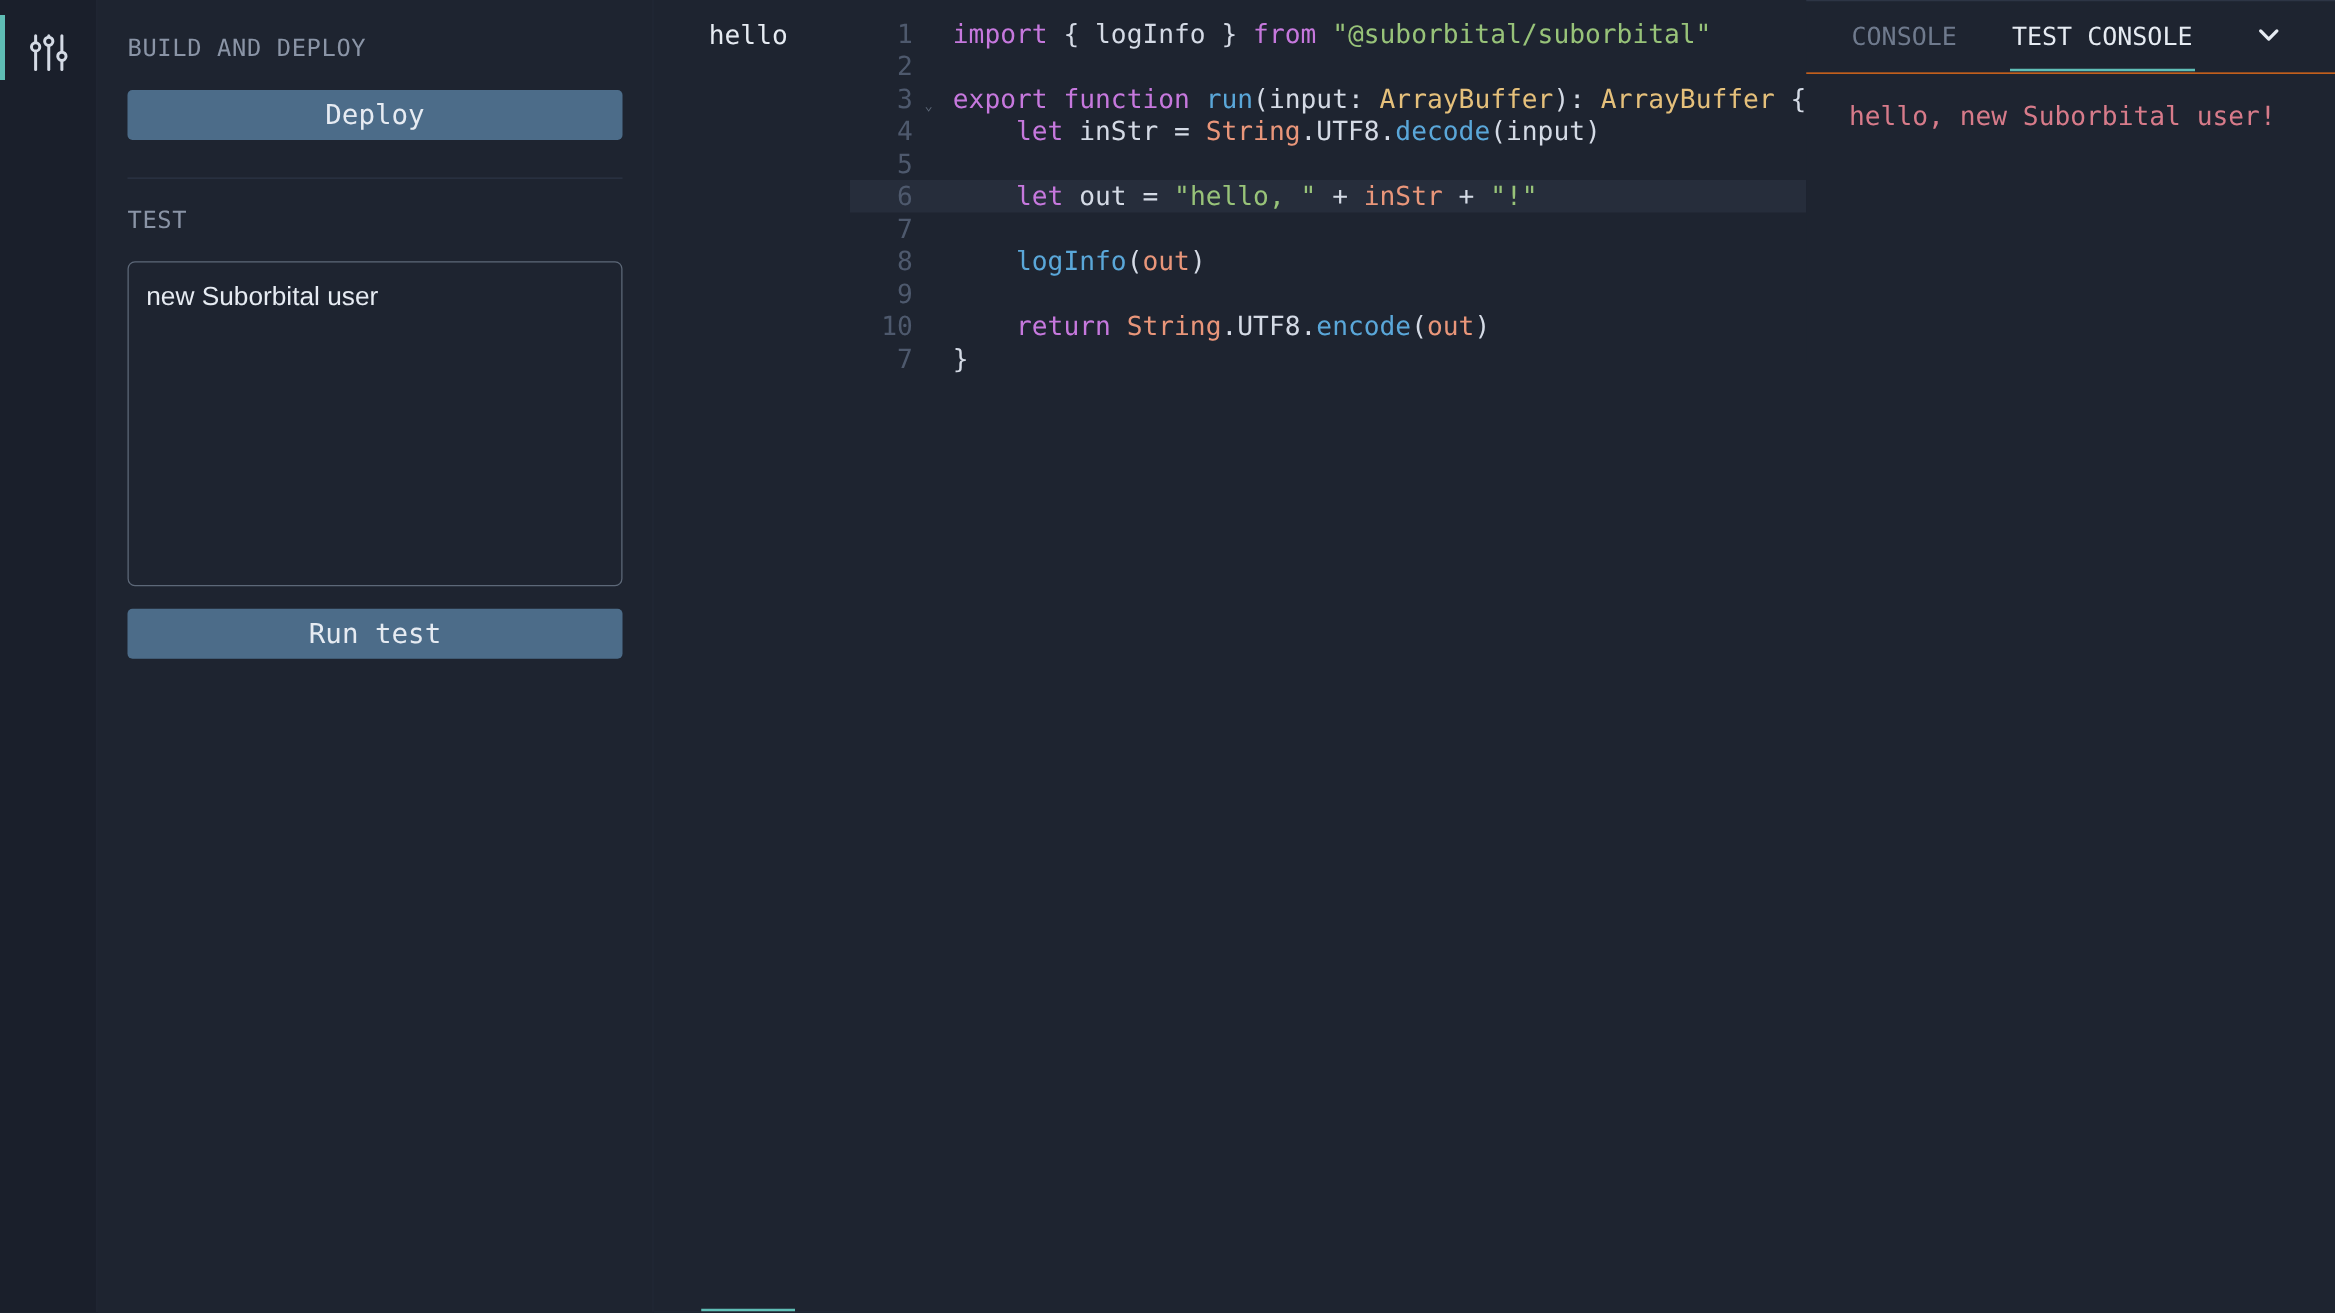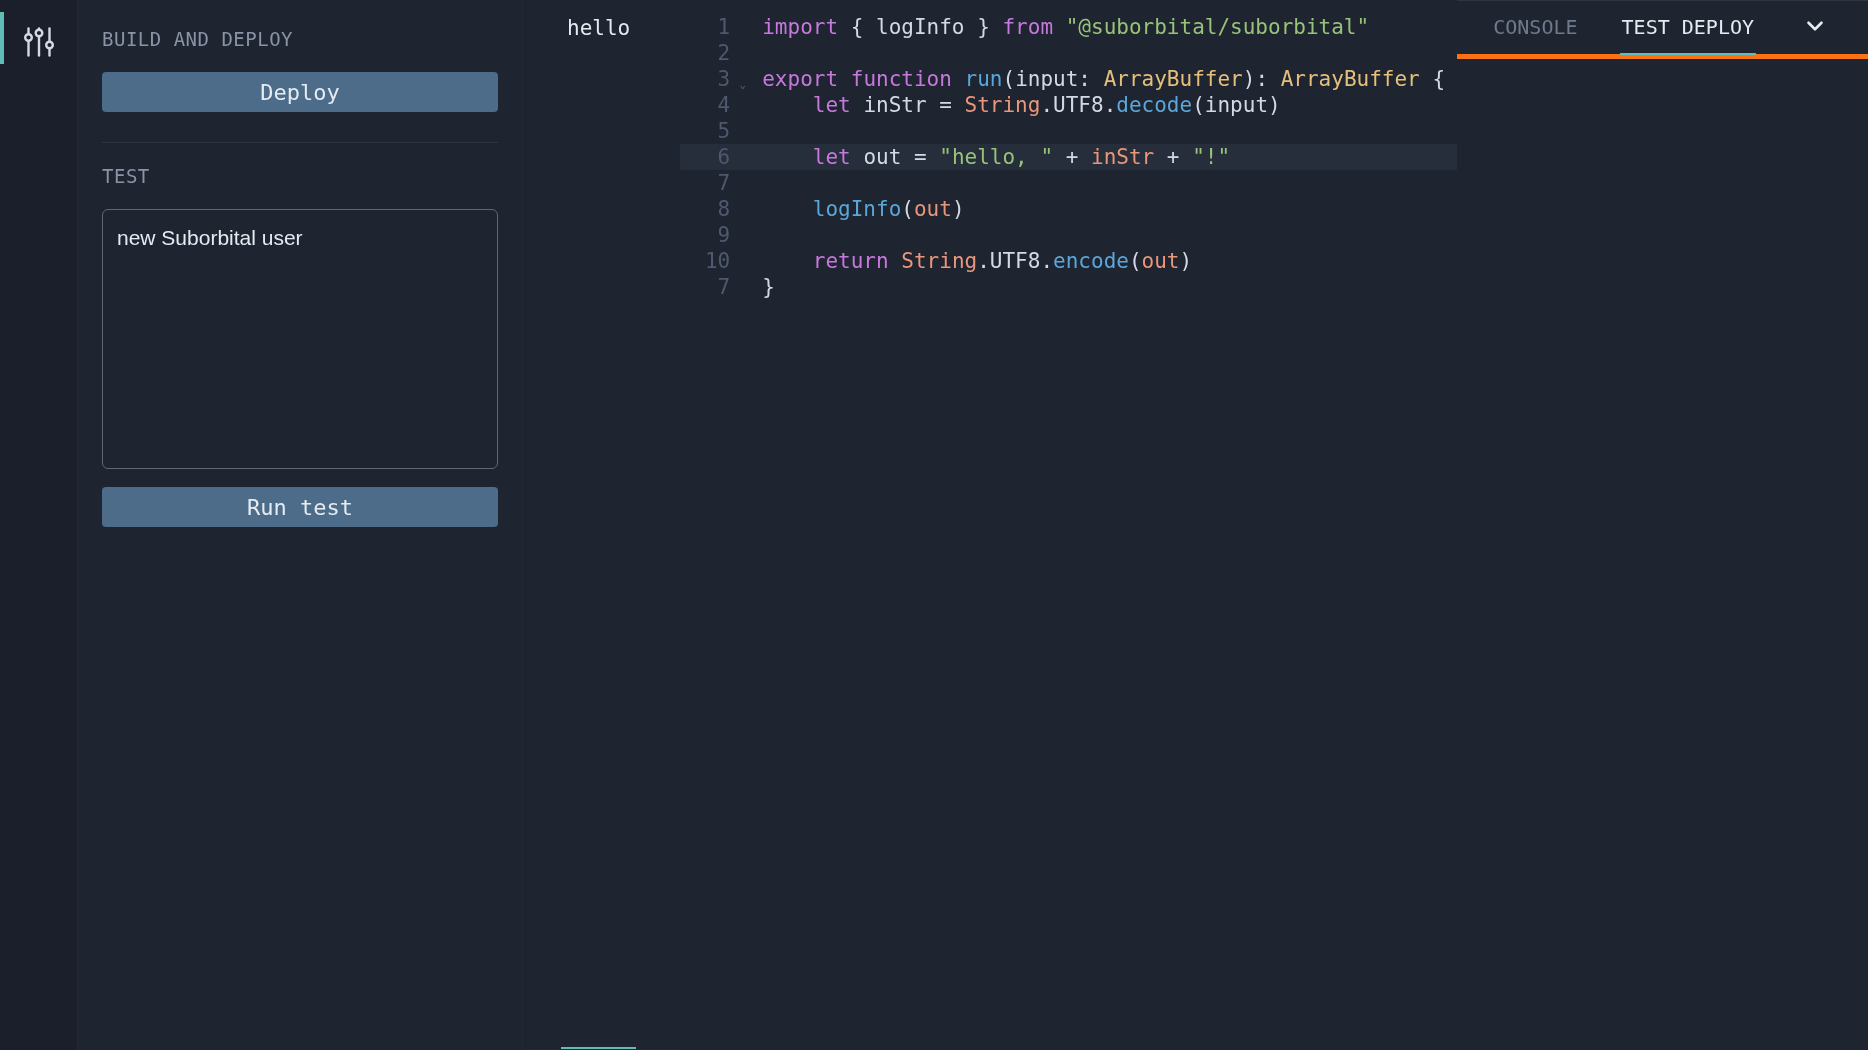--- a/index.html
+++ b/index.html
@@ -176,21 +176,21 @@
     border-top: 1px solid #2d3545;
     background: #1e2430;
     display: flex;
     flex-direction: column;
   }
   .bottom-tabs {
     display: flex;
     align-items: center;
     padding: 0 34px;
     height: 58px;
-    border-bottom: 5px solid #f97316;
+    border-bottom: 1px solid #f97316;
   }
   .b-tab {
     font-size: 20px;
     color: #6f7a8d;
     padding: 14px 2px 14px 2px;
     margin-right: 40px;
     border-bottom: 2px solid transparent;
     cursor: pointer;
   }
   .b-tab.active { color: #e6ebf2; border-bottom-color: #5fbdb5; }
@@ -248,23 +248,24 @@
           <div class="ln">9</div>
           <div class="ln">10</div>
           <div class="ln">7</div>
         </div>
       <div class="code" id="code"><div class="line"><span class="tk-kw">import</span><span class="tk-pn"> { </span><span class="tk-id">logInfo</span><span class="tk-pn"> } </span><span class="tk-kw">from</span><span class="tk-pn"> </span><span class="tk-str">"@suborbital/suborbital"</span></div><div class="line">&nbsp;</div><div class="line"><span class="tk-kw">export</span><span class="tk-pn"> </span><span class="tk-kw">function</span><span class="tk-pn"> </span><span class="tk-fn">run</span><span class="tk-pn">(</span><span class="tk-id">input</span><span class="tk-pn">: </span><span class="tk-type">ArrayBuffer</span><span class="tk-pn">): </span><span class="tk-type">ArrayBuffer</span><span class="tk-pn"> {</span></div><div class="line"><span class="tk-pn">    </span><span class="tk-kw">let</span><span class="tk-pn"> </span><span class="tk-id">inStr</span><span class="tk-pn"> = </span><span class="tk-var">String</span><span class="tk-pn">.</span><span class="tk-id">UTF8</span><span class="tk-pn">.</span><span class="tk-fn">decode</span><span class="tk-pn">(</span><span class="tk-id">input</span><span class="tk-pn">)</span></div><div class="line">&nbsp;</div><div class="line hl"><span class="tk-pn">    </span><span class="tk-kw">let</span><span class="tk-pn"> </span><span class="tk-id">out</span><span class="tk-pn"> = </span><span class="tk-str">"hello, "</span><span class="tk-pn"> + </span><span class="tk-var">inStr</span><span class="tk-pn"> + </span><span class="tk-str">"!"</span></div><div class="line">&nbsp;</div><div class="line"><span class="tk-pn">    </span><span class="tk-fn">logInfo</span><span class="tk-pn">(</span><span class="tk-var">out</span><span class="tk-pn">)</span></div><div class="line">&nbsp;</div><div class="line"><span class="tk-pn">    </span><span class="tk-kw">return</span><span class="tk-pn"> </span><span class="tk-var">String</span><span class="tk-pn">.</span><span class="tk-id">UTF8</span><span class="tk-pn">.</span><span class="tk-fn">encode</span><span class="tk-pn">(</span><span class="tk-var">out</span><span class="tk-pn">)</span></div><div class="line"><span class="tk-pn">}</span></div></div>
     </div>
 
     <div class="bottom">
       <div class="bottom-tabs">
         <div class="b-tab">CONSOLE</div>
-        <div class="b-tab active">TEST DEPLOY</div>
+        <div class="b-tab active">TEST CONSOLE</div>
         <div class="b-spacer"></div>
         <div class="chevron">
           <svg width="26" height="26" viewBox="0 0 24 24" fill="none" stroke="#e6ebf2" stroke-width="2.4" stroke-linecap="round" stroke-linejoin="round">
             <polyline points="6 9 12 15 18 9"></polyline>
           </svg>
         </div>
       </div>
+      <div class="bottom-body">hello, new Suborbital user!</div>
     </div>
   </div>
 </div>
 
 </body></html>

